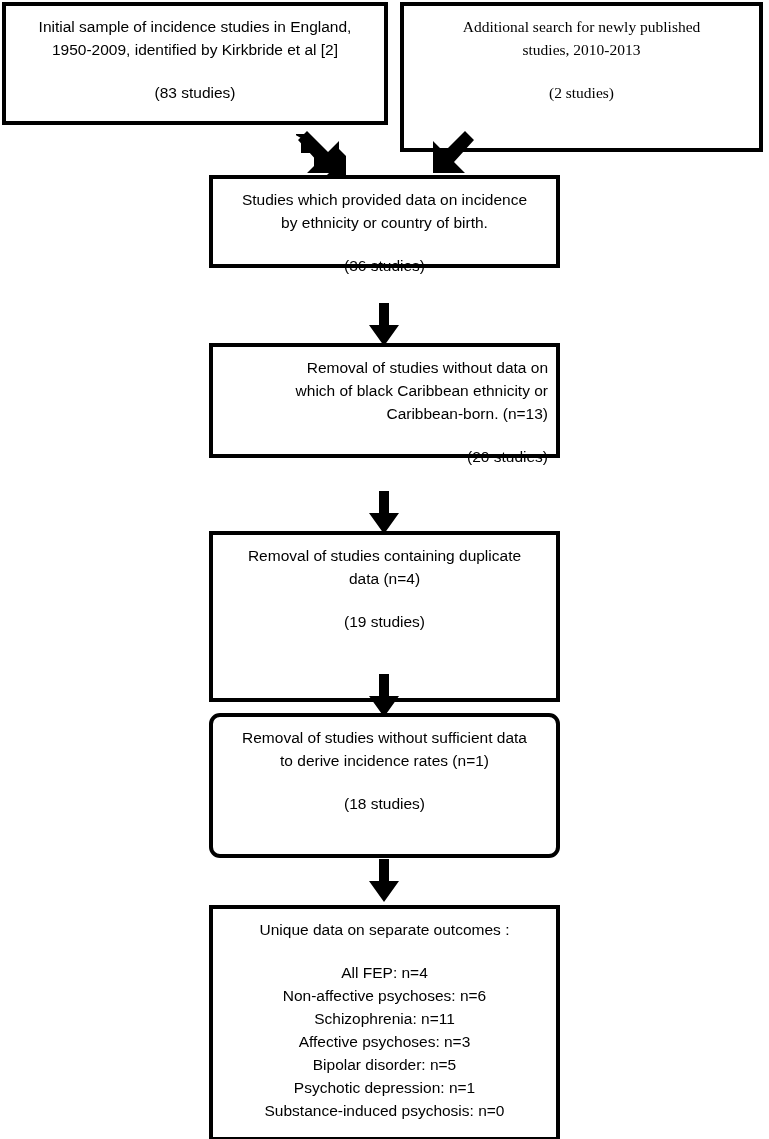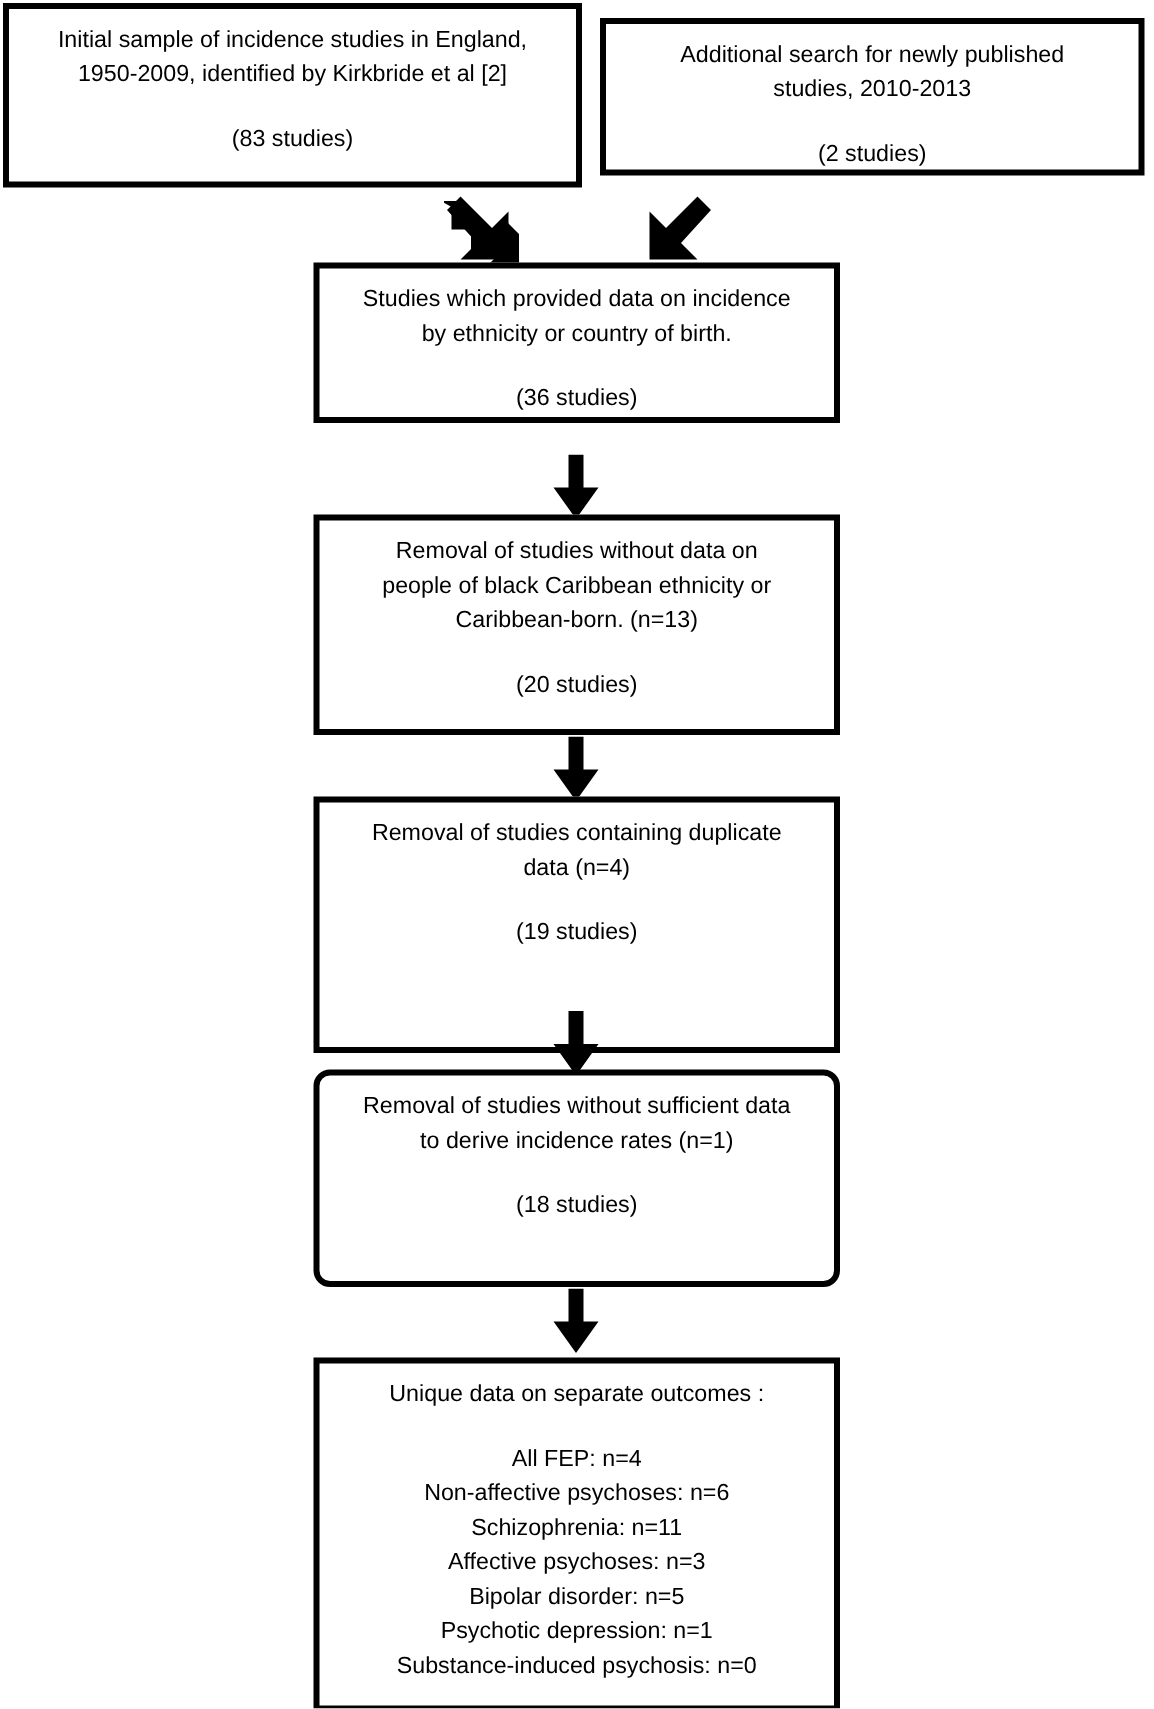--- a/index.html
+++ b/index.html
@@ -46,23 +46,23 @@
     display: block;
     height: 20px;
   }
   .outcome-list .olist-item {
     display: block;
     white-space: nowrap;
   }
 
   
   #box-initial-sample { left: 2px;   top: 2px;   width: 386px; height: 123px; }
-  #box-additional-search { left: 400px; top: 12px; width: 363px; height: 105px; }
-  #box-incidence-data { left: 209px; top: 175px; width: 351px; height: 107px; }
-  #box-caribbean-removal { left: 209px; top: 343px; width: 351px; height: 147px; }
+  #box-additional-search { left: 400px; top: 2px; width: 363px; height: 150px; font-family: Liberation Serif, serif; }
+  #box-incidence-data { left: 209px; top: 175px; width: 351px; height: 93px; }
+  #box-caribbean-removal { left: 209px; top: 343px; width: 351px; height: 115px; text-align: right; }
   #box-duplicate-removal { left: 209px; top: 531px; width: 351px; height: 171px; }
   #box-insufficient-removal { left: 209px; top: 713px; width: 351px; height: 145px; border-radius: 11px; }
   #box-unique-outcomes { left: 209px; top: 905px; width: 351px; height: 236px; }
 
   
   .arrow-v {
     position: absolute;
     width: 36px;
     height: 44px;
   }
@@ -116,21 +116,21 @@
     <span class="spacer"></span>
     <span class="count">(36 studies)</span>
   </div>
 
   <svg class="arrow-v" id="arrow-down-1" viewBox="0 0 36 44">
     <polygon points="13,0 23,0 23,22 33,22 18,43 3,22 13,22" fill="#000000"></polygon>
   </svg>
 
   <div class="box" id="box-caribbean-removal">
     <span class="line">Removal of studies without data on</span>
-    <span class="line">people of black Caribbean ethnicity or</span>
+    <span class="line">which of black Caribbean ethnicity or</span>
     <span class="line">Caribbean-born. (n=13)</span>
     <span class="spacer"></span>
     <span class="count">(20 studies)</span>
   </div>
 
   <svg class="arrow-v" id="arrow-down-2" viewBox="0 0 36 44">
     <polygon points="13,0 23,0 23,22 33,22 18,43 3,22 13,22" fill="#000000"></polygon>
   </svg>
 
   <div class="box" id="box-duplicate-removal">

